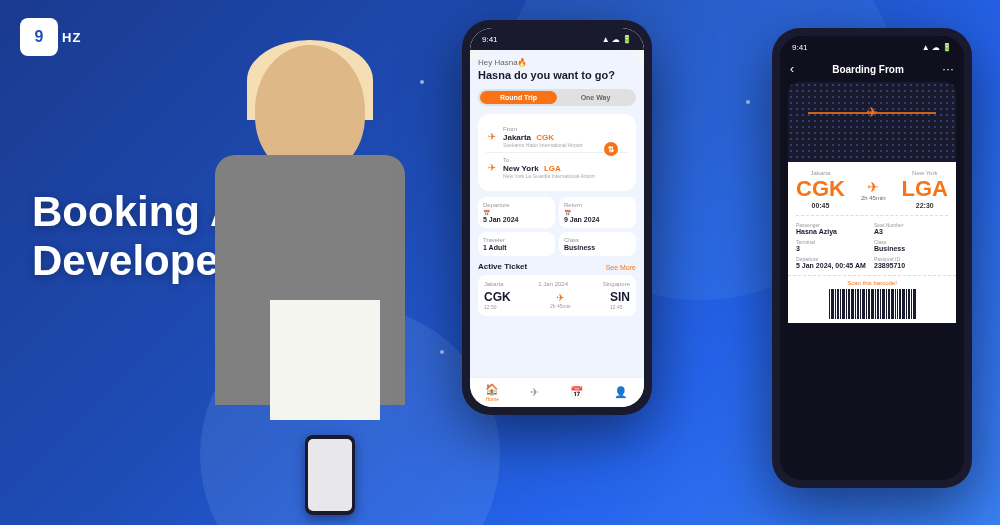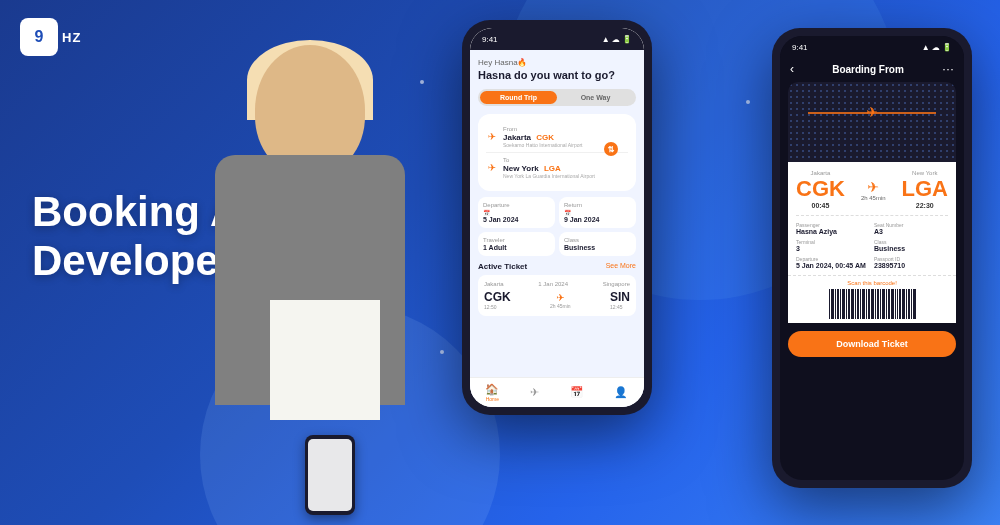--- a/index.html
+++ b/index.html
@@ -86,20 +86,21 @@
       padding: 0 12px;
       font-size: 8px;
       color: white;
       border-radius: 22px 22px 0 0;
     }
     .phone-content {
       background: #f0f4ff;
       height: calc(100% - 22px);
       padding: 8px;
       overflow: hidden;
+      border-radius: 24px;
     }
 
     
     .app-greeting {
       font-size: 8px; color: #666; margin-bottom: 2px;
     }
     .app-question {
       font-size: 11px; font-weight: 800; color: #1a1a2e; margin-bottom: 8px;
     }
     .trip-toggle {
@@ -135,21 +136,21 @@
       font-size: 8px; font-weight: 700;
     }
     .date-row { display: flex; gap: 4px; margin-bottom: 4px; }
     .date-field { flex: 1; background: white; border-radius: 8px; padding: 5px; }
     .traveler-row { display: flex; gap: 4px; margin-bottom: 6px; }
     .search-btn {
       background: #f97316; color: white; border-radius: 20px;
       text-align: center; padding: 6px; font-size: 9px; font-weight: 700; margin-bottom: 8px;
     }
     .active-ticket-header {
-      display: flex; justify-content: space-between; align-items: flex-start; margin-bottom: 4px; gap: 48px;
+      display: flex; justify-content: space-between; align-items: flex-end; margin-bottom: 4px; gap: 48px;
     }
     .active-label { font-size: 8px; font-weight: 700; color: #1a1a2e; }
     .see-more { font-size: 7px; color: #f97316; }
     .ticket-mini {
       background: white; border-radius: 8px; padding: 6px;
     }
     .ticket-mini-header { display: flex; justify-content: space-between; font-size: 6px; color: #999; margin-bottom: 3px; }
     .ticket-mini-route {
       display: flex; align-items: center; gap: 4px;
     }
@@ -595,15 +596,14 @@
           <div class="bar" style="width:2px;"></div>
           <div class="bar" style="width:3px;"></div>
           <div class="bar" style="width:1px;"></div>
           <div class="bar" style="width:2px;"></div>
           <div class="bar" style="width:1px;"></div>
           <div class="bar" style="width:3px;"></div>
         </div>
       </div>
     </div>
 
-    <div class="download-btn">Download Ticket</div>
   </div>
 </div>
 
 </body></html>

